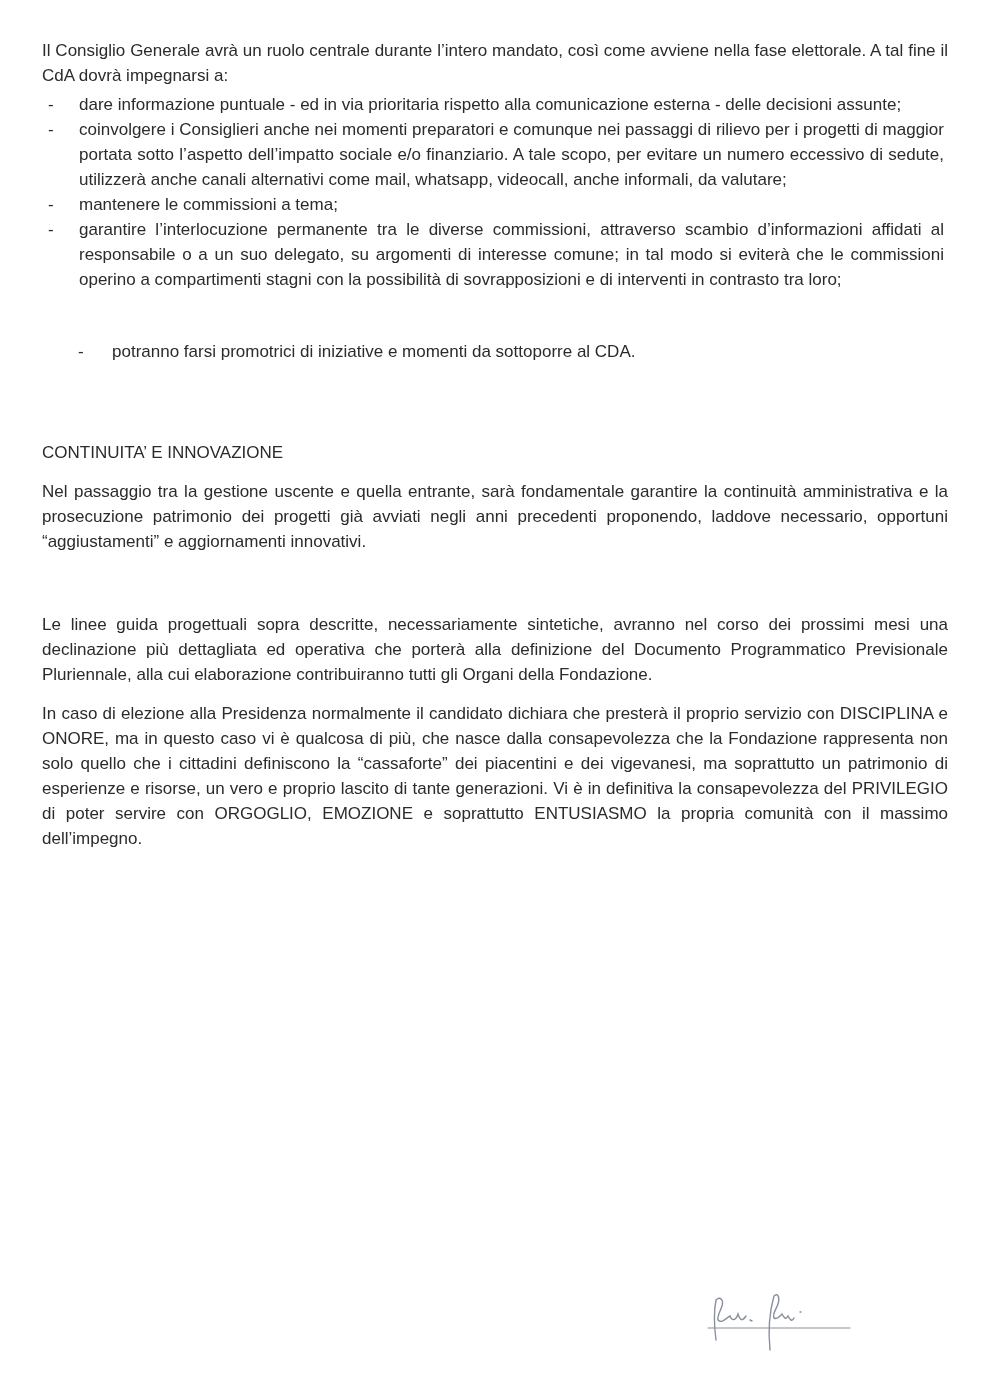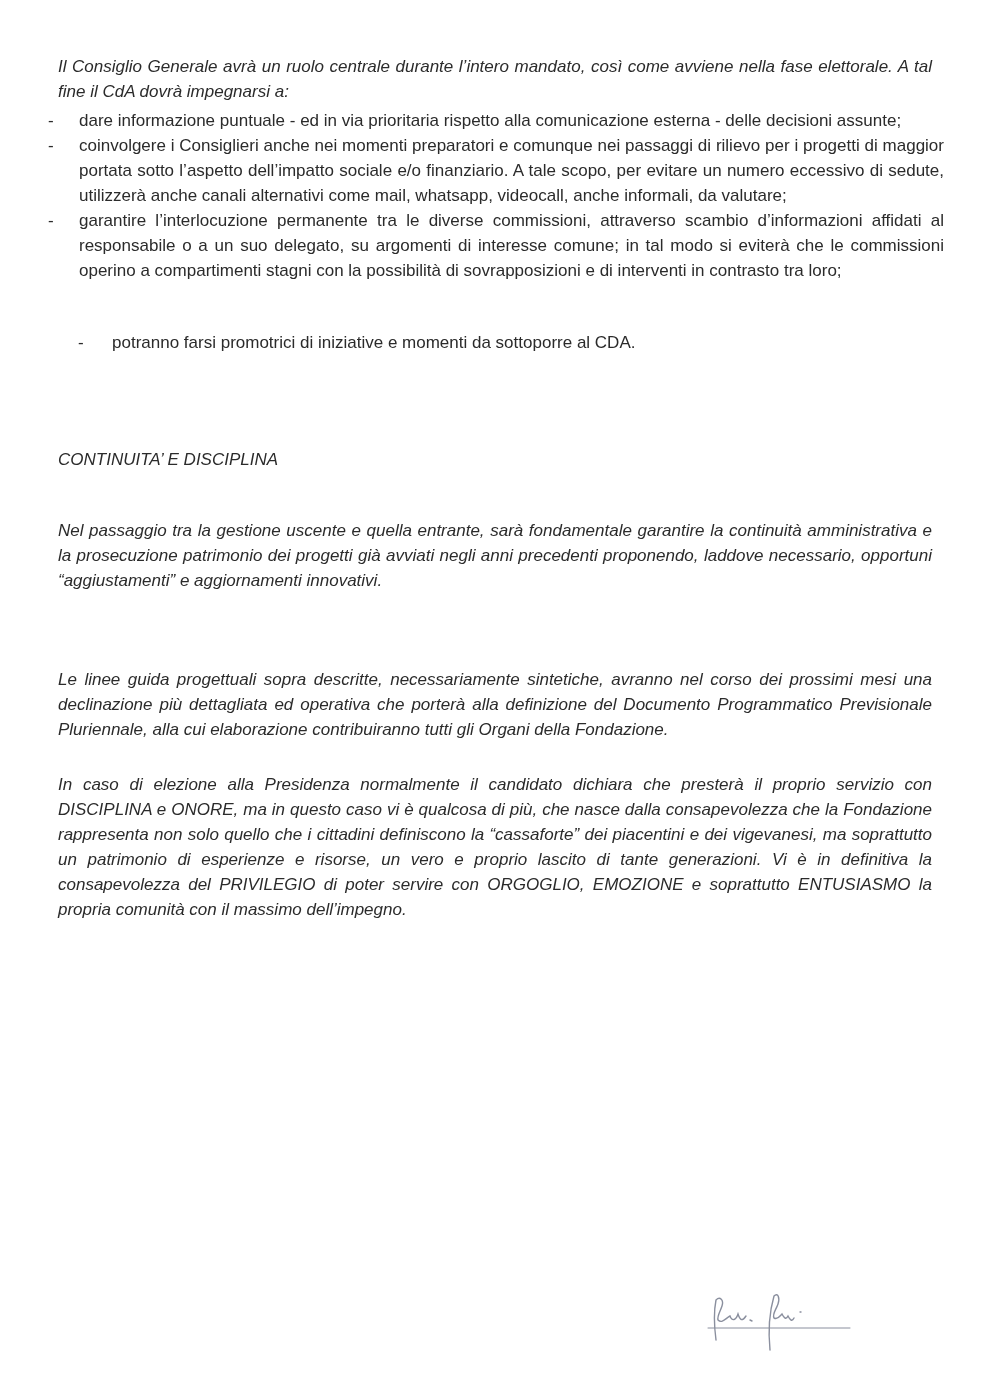--- a/index.html
+++ b/index.html
@@ -4,21 +4,21 @@
   <style>
     html, body { margin: 0; padding: 0; background: #ffffff; }
     body {
       width: 994px; height: 1391px; position: relative; overflow: hidden;
       font-family: "Liberation Sans", sans-serif;
       color: #2b2b2b;
       font-size: 17px;
       line-height: 25px;
     }
     .page { position: absolute; left: 42px; top: 38px; width: 906px; }
-    p { margin: 16px; text-align: justify; font-style: italic; }
+    p { margin: 0; text-align: justify; }
     .para { margin-bottom: 0; }
     ul.dash { list-style: none; margin: 4px; padding: 0; }
     ul.dash li { position: relative; padding-left: 33px; text-align: justify; }
     ul.dash li::before { content: "-"; position: absolute; left: 2px; top: 0; }
     ul.dash.indent li { padding-left: 66px; }
     ul.dash.indent li::before { left: 32px; }
     .gap-a { height: 25px; }
     .gap-b { height: 14px; }
     .gap-c { height: 72px; }
     .gap-d { height: 58px; }
@@ -28,33 +28,34 @@
   </style>
 </head>
 <body>
 
 <div class="page">
 
   <p class="para">Il Consiglio Generale avrà un ruolo centrale durante l’intero mandato, così come avviene nella fase elettorale.  A tal fine il CdA dovrà impegnarsi a:</p>
   <ul class="dash">
     <li>dare informazione puntuale - ed in via prioritaria rispetto alla comunicazione esterna - delle decisioni assunte;</li>
     <li>coinvolgere i Consiglieri anche nei momenti preparatori e comunque nei passaggi di rilievo per i progetti di maggior portata sotto l’aspetto dell’impatto sociale e/o finanziario. A tale scopo, per evitare un numero eccessivo di sedute, utilizzerà anche canali alternativi come mail, whatsapp, videocall, anche informali, da valutare;</li>
+    <li>mantenere le commissioni a tema;</li>
     <li>garantire l’interlocuzione permanente tra le diverse commissioni, attraverso scambio d’informazioni affidati al responsabile o a un suo delegato, su argomenti di interesse comune; in tal modo si eviterà che le commissioni operino a compartimenti stagni con la possibilità di sovrapposizioni e di interventi in contrasto tra loro;</li>
   </ul>
 
   <div class="gap-a"></div>
 
   <div class="gap-b"></div>
   <ul class="dash indent">
     <li>potranno farsi promotrici di iniziative e momenti da sottoporre al CDA.</li>
   </ul>
 
   <div class="gap-c"></div>
 
-  <p class="heading">CONTINUITA’ E DISCIPLINA</p>
+  <p class="heading">CONTINUITA’ E INNOVAZIONE</p>
   <div class="gap-b"></div>
   <p class="para">Nel passaggio tra la gestione uscente e quella entrante, sarà fondamentale garantire la continuità amministrativa e la prosecuzione patrimonio dei progetti già avviati negli anni precedenti proponendo, laddove necessario, opportuni “aggiustamenti” e aggiornamenti innovativi.</p>
 
   <div class="gap-d"></div>
 
   <p class="para">Le linee guida progettuali sopra descritte, necessariamente sintetiche, avranno nel corso dei prossimi mesi una declinazione più dettagliata ed operativa che porterà alla definizione del Documento Programmatico Previsionale Pluriennale, alla cui elaborazione contribuiranno tutti gli Organi della Fondazione.</p>
   <div class="gap-b"></div>
   <p class="para">In caso di elezione alla Presidenza normalmente il candidato dichiara che presterà il proprio servizio con DISCIPLINA e ONORE, ma in questo caso vi è qualcosa di più, che nasce dalla consapevolezza che la Fondazione rappresenta non solo quello che i cittadini definiscono la “cassaforte” dei piacentini e dei vigevanesi, ma soprattutto un patrimonio di esperienze e risorse, un vero e proprio lascito di tante generazioni. Vi è in definitiva la consapevolezza del PRIVILEGIO di poter servire con ORGOGLIO, EMOZIONE e soprattutto ENTUSIASMO la propria comunità con il massimo dell’impegno.</p>
 </div>
 

